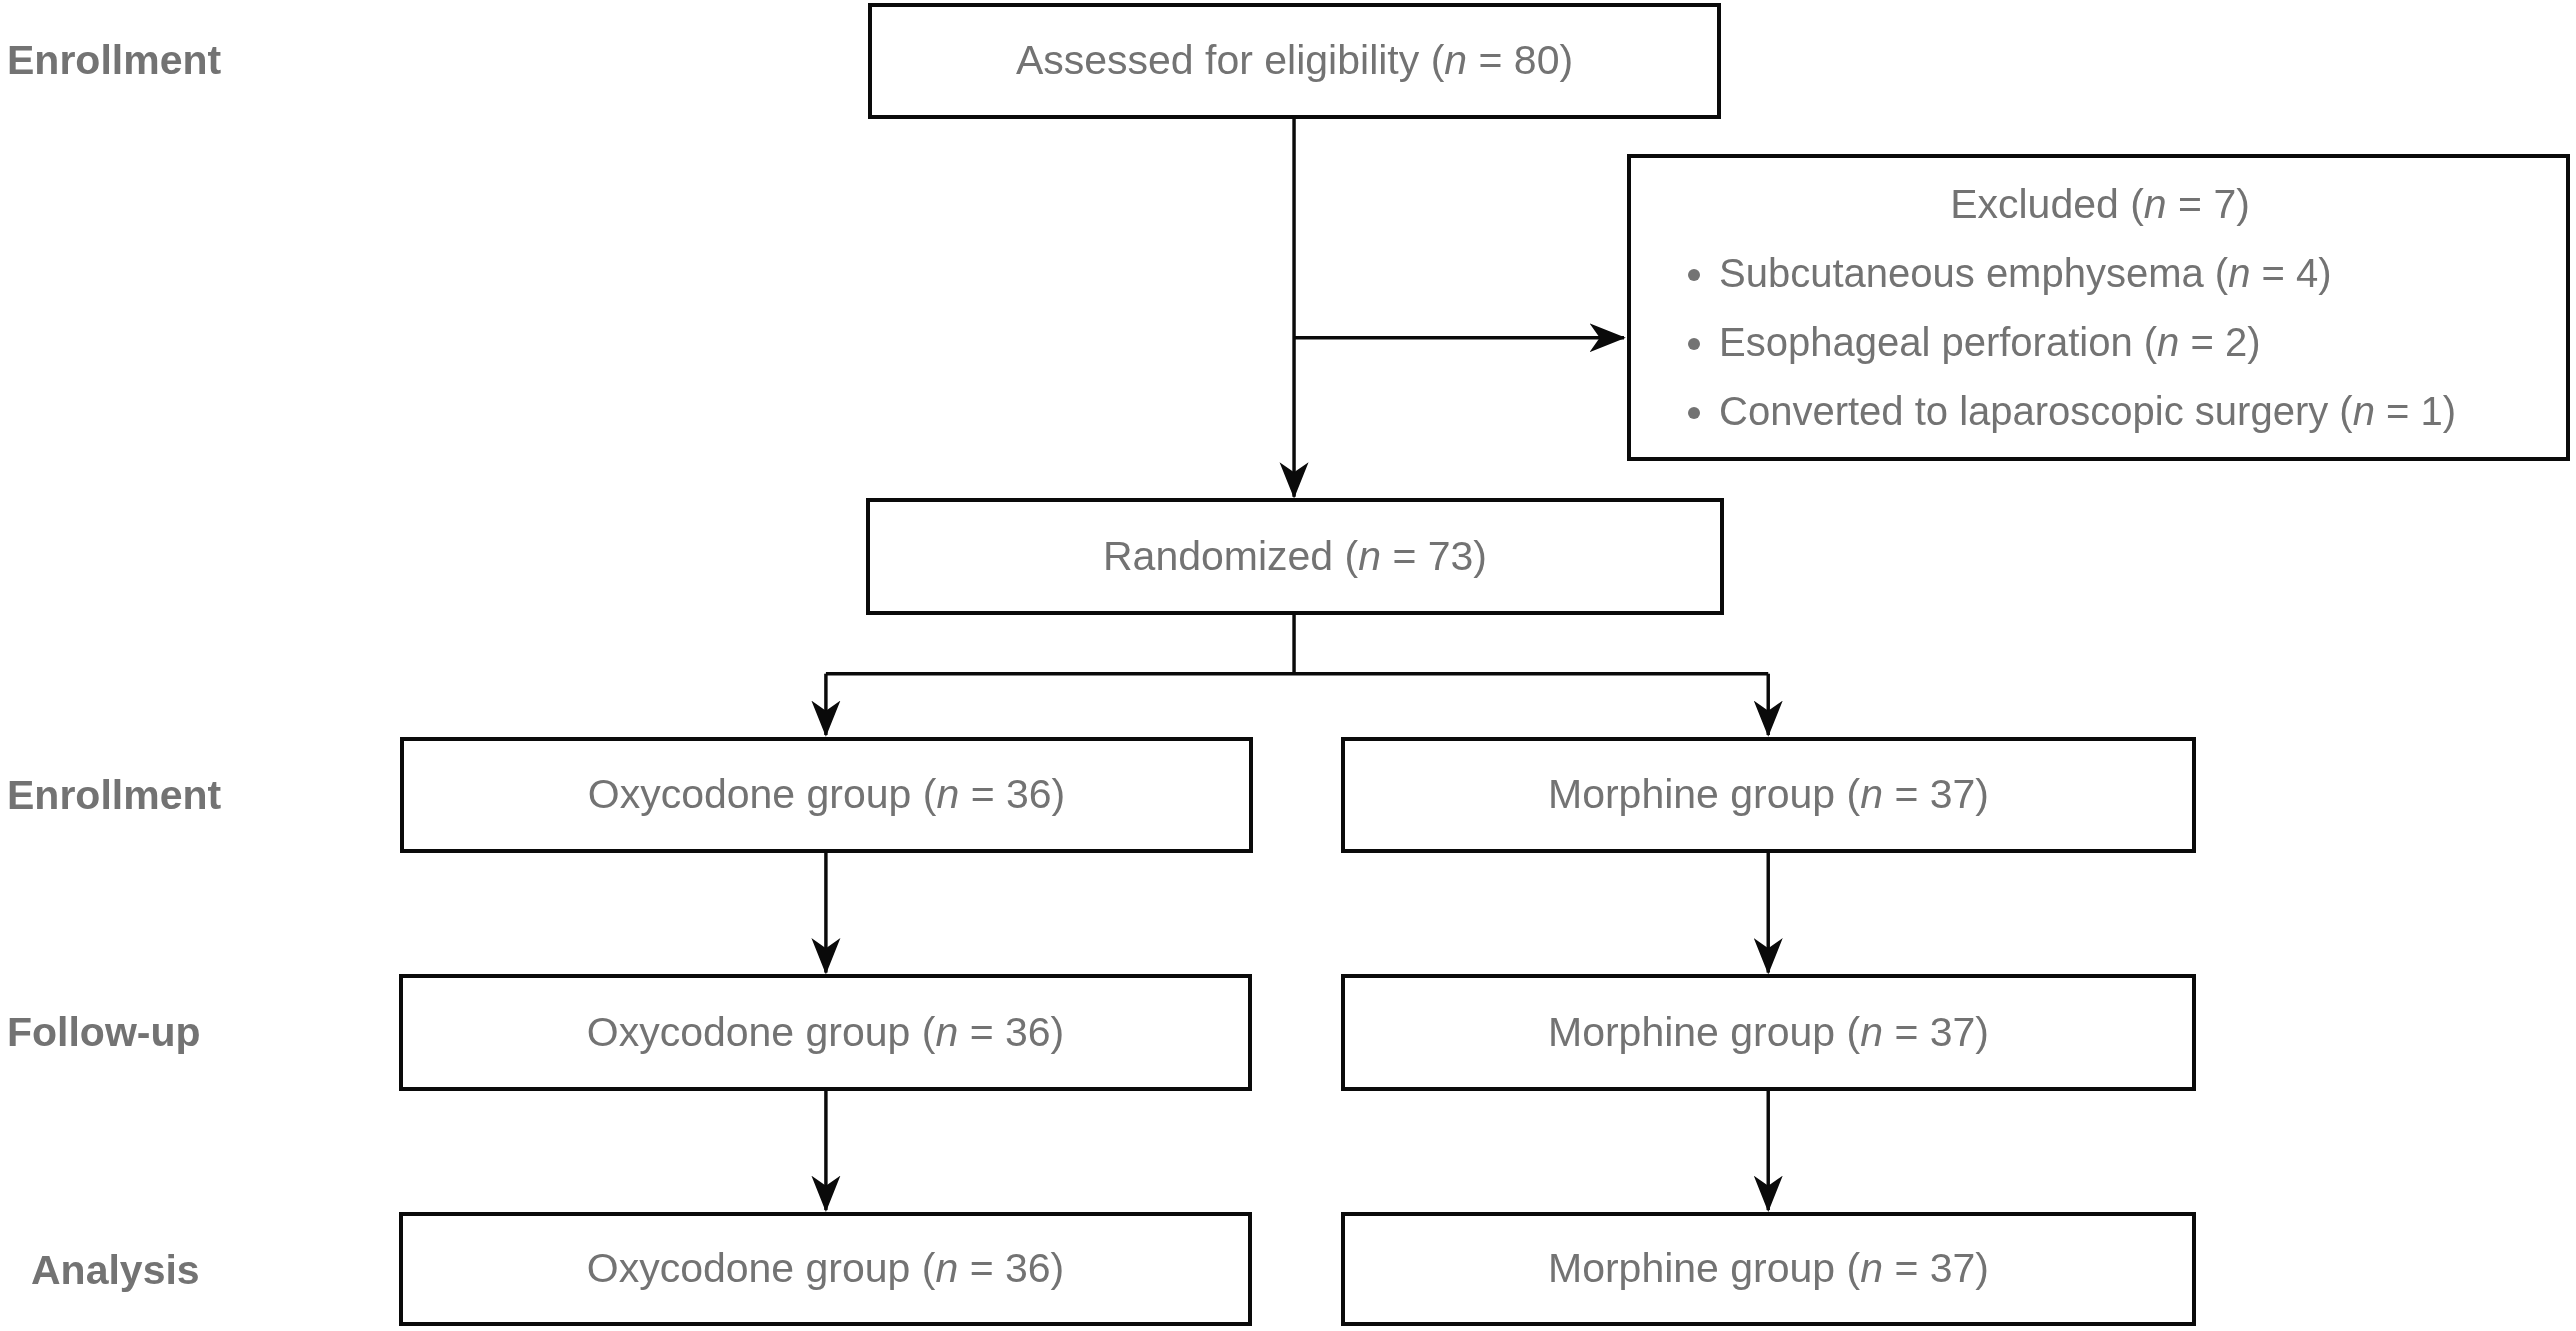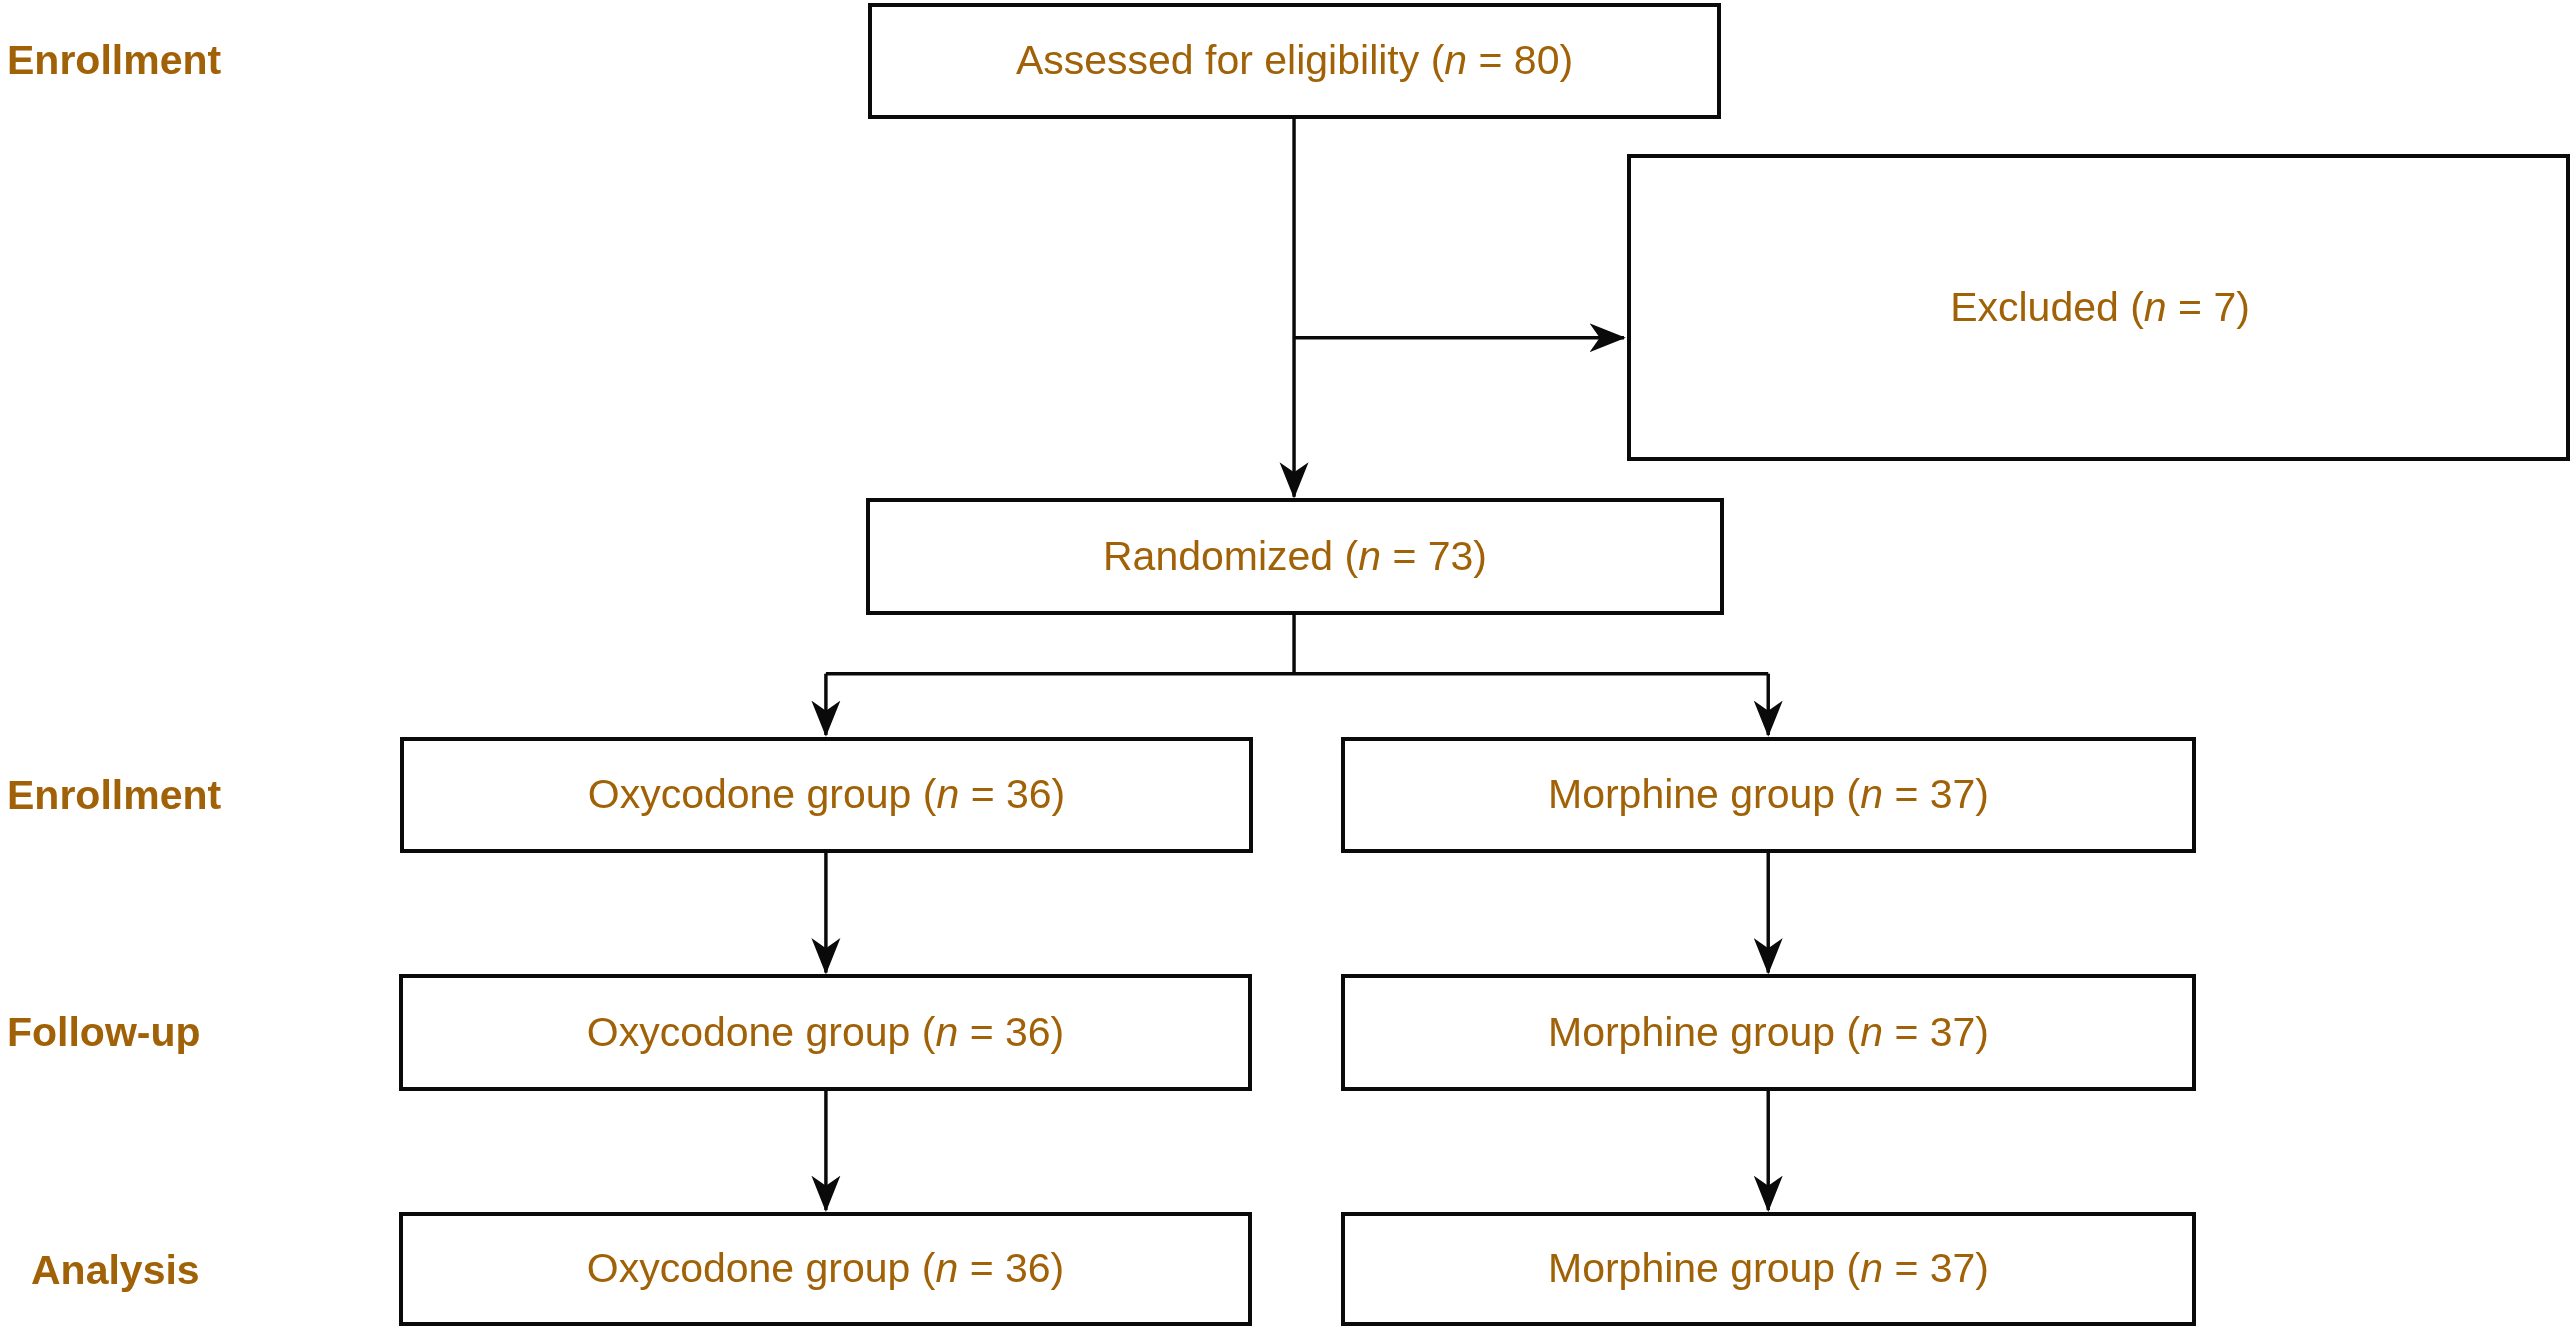--- a/index.html
+++ b/index.html
@@ -6,21 +6,21 @@
     margin: 0;
     padding: 0;
     background: #ffffff;
   }
   .canvas {
     position: relative;
     width: 2576px;
     height: 1331px;
     background: #ffffff;
     font-family: "Liberation Sans", sans-serif;
-    color: #a16207;
+    color: #737373;
     overflow: hidden;
   }
   .connectors {
     position: absolute;
     top: 0;
     left: 0;
     width: 2576px;
     height: 1331px;
     pointer-events: none;
   }
@@ -106,20 +106,25 @@
   <div class="row-label label-allocation">Enrollment</div>
   <div class="row-label label-followup">Follow-up</div>
   <div class="row-label label-analysis">Analysis</div>
 
   <div class="fbox box-assessed">
     <span>Assessed for eligibility (<i>n</i> = 80)</span>
   </div>
 
   <div class="fbox box-excluded">
     <div class="excluded-title">Excluded (<i>n</i> = 7)</div>
+    <ul class="excluded-list">
+      <li>Subcutaneous emphysema (<i>n</i> = 4)</li>
+      <li>Esophageal perforation (<i>n</i> = 2)</li>
+      <li>Converted to laparoscopic surgery (<i>n</i> = 1)</li>
+    </ul>
   </div>
 
   <div class="fbox box-randomized">
     <span>Randomized (<i>n</i> = 73)</span>
   </div>
 
   <div class="fbox box-alloc-l">
     <span>Oxycodone group (<i>n</i> = 36)</span>
   </div>
   <div class="fbox box-alloc-r">

